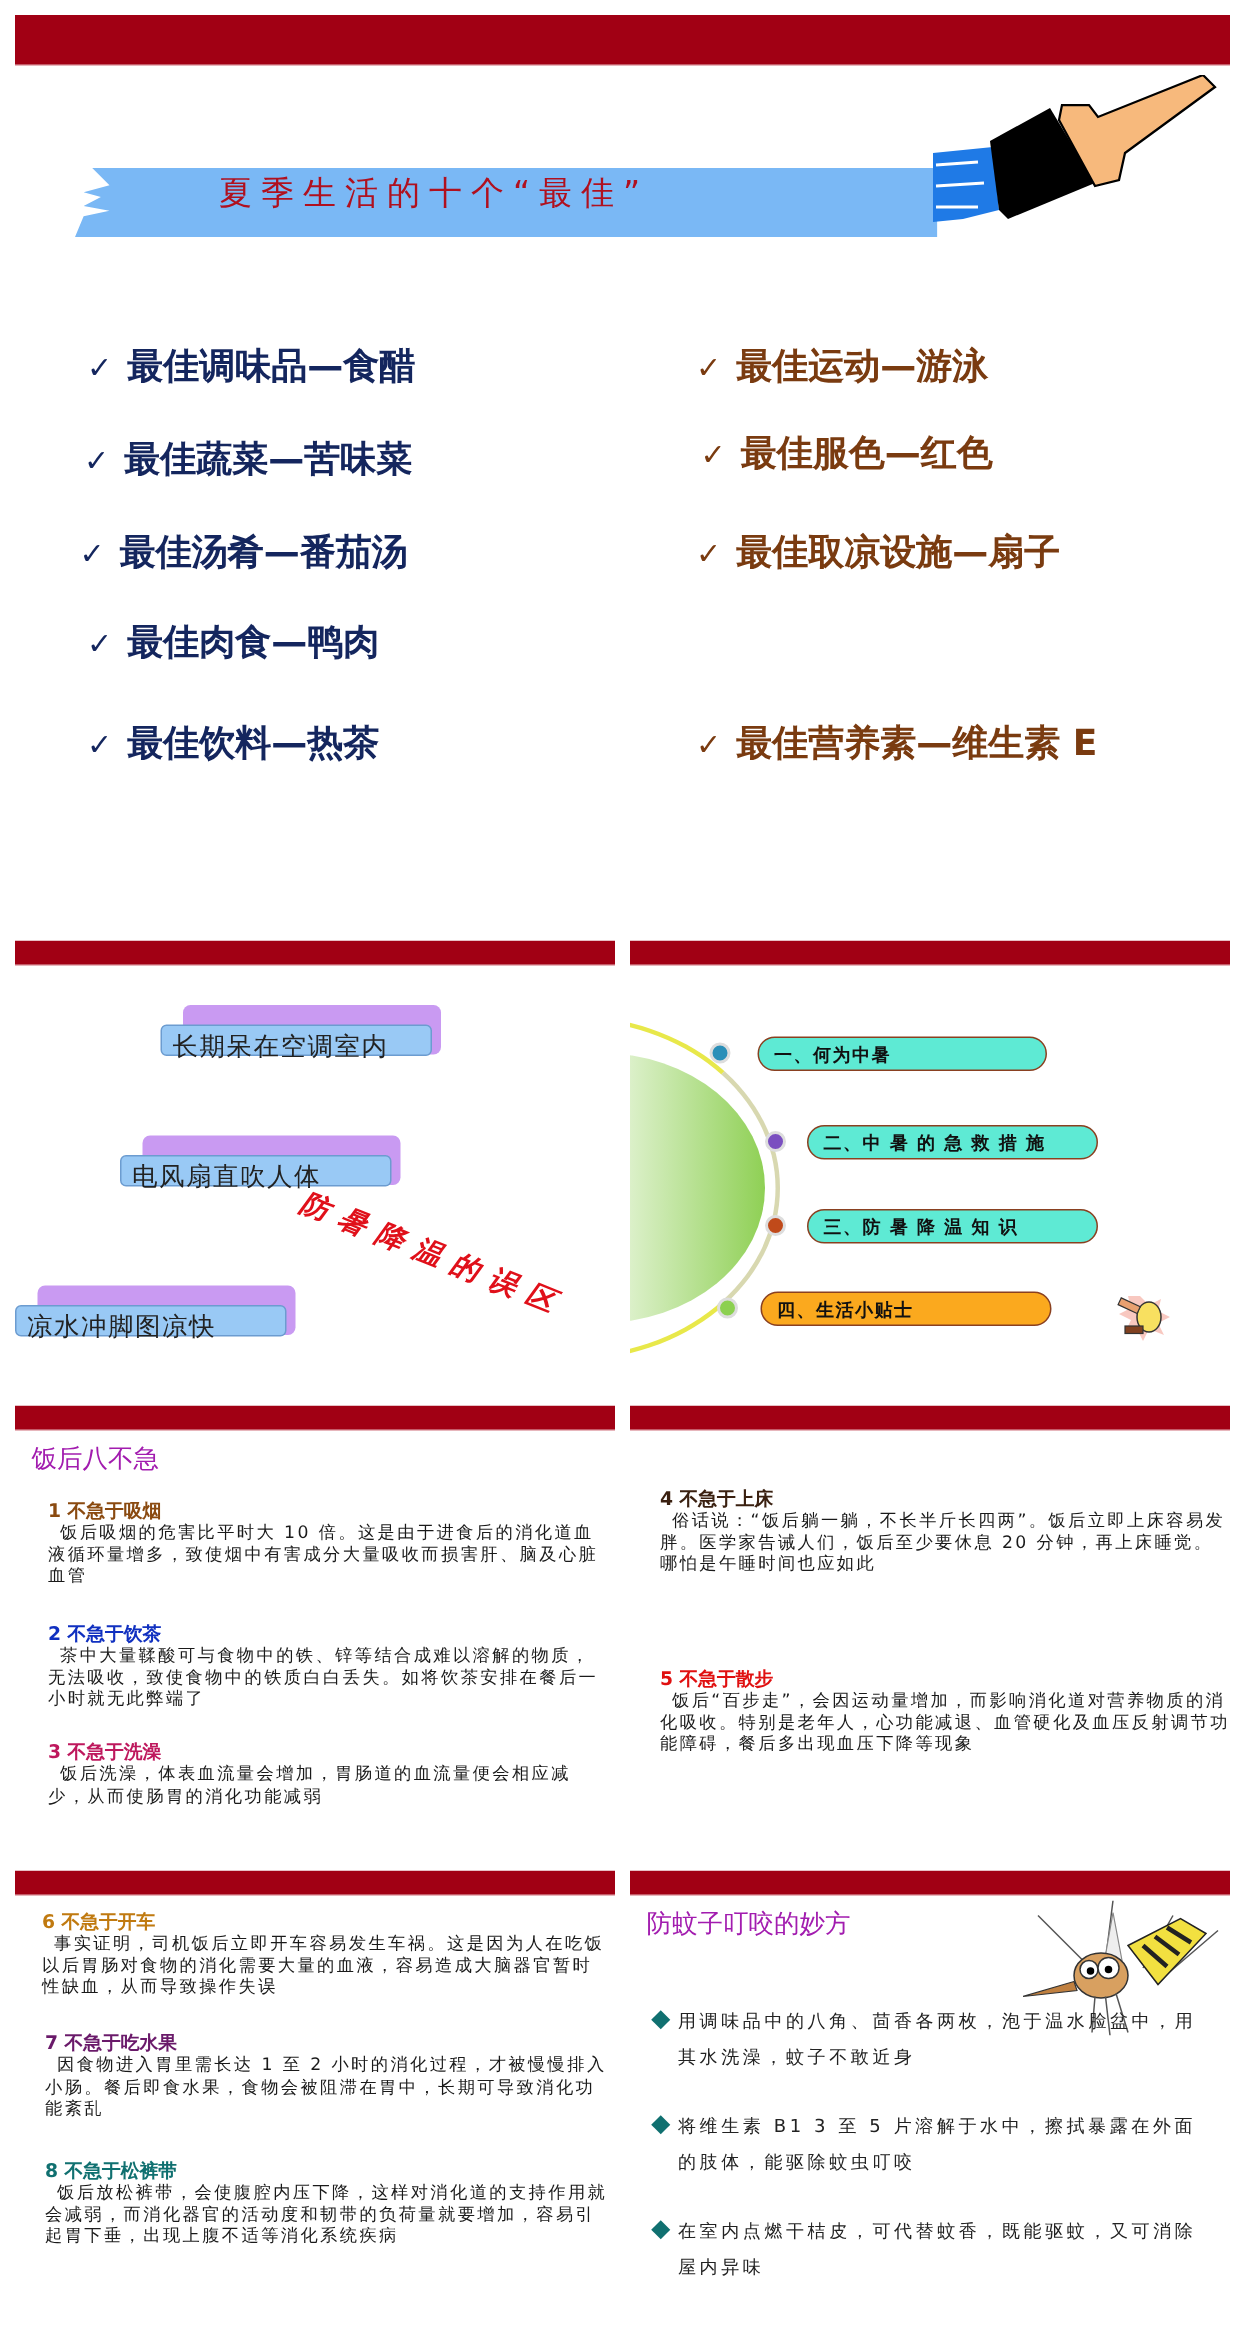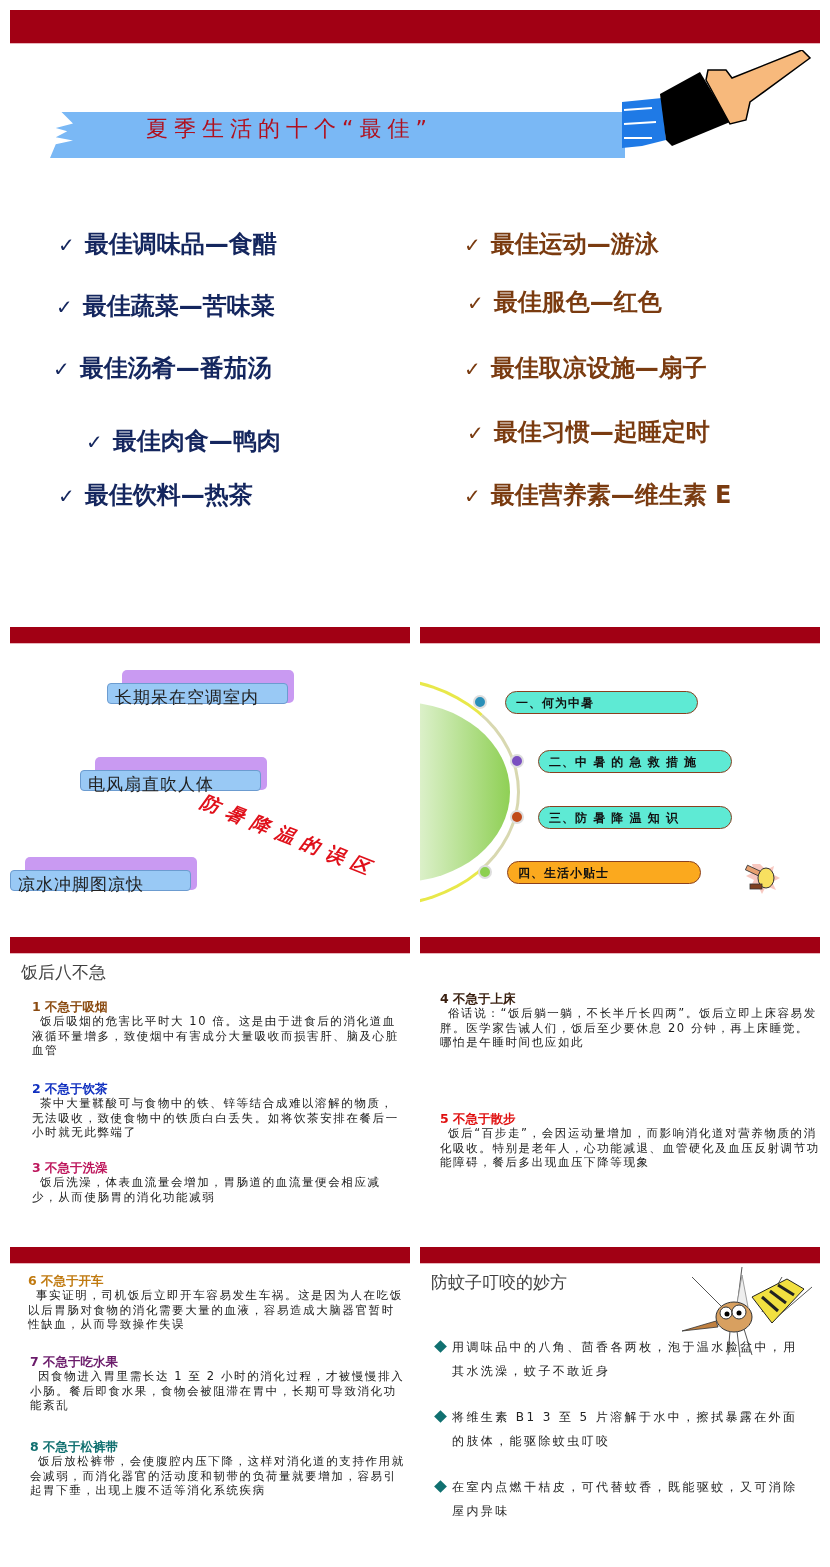--- a/index.html
+++ b/index.html
@@ -44,21 +44,21 @@
   .toc-pill.active { background: #fba91e; }
   .runner { position: absolute; left: 322px; top: 233px; width: 42px; height: 36px; }
 
   
   #s4 { left: 10px; top: 937px; width: 400px; height: 295px; }
   #s5 { left: 420px; top: 937px; width: 400px; height: 295px; }
   #s6 { left: 10px; top: 1247px; width: 400px; height: 315px; }
   #s7 { left: 420px; top: 1247px; width: 400px; height: 315px; }
   #s4 .bar, #s5 .bar, #s6 .bar, #s7 .bar { height: 17px; }
 
-  .slide-heading { position: absolute; font-size: 17px; color: #404040; font-family: "DejaVu Sans", sans-serif; }
+  .slide-heading { position: absolute; font-size: 17px; color: #a21caf; font-family: "DejaVu Sans", sans-serif; }
   .tip { position: absolute; width: 372px; }
   .tip-title { font-size: 12.5px; font-weight: bold; line-height: 15px; }
   .tip-body { font-size: 11.5px; line-height: 14.5px; letter-spacing: 1.6px; color: #1a1a1a; text-indent: 8px; }
 
   .mos-item { position: absolute; left: 16px; width: 375px; font-size: 12px; line-height: 24px; letter-spacing: 2.4px; color: #222; padding-left: 16px; }
   .mos-item .diamond { position: absolute; left: 0; top: 7px; width: 9px; height: 9px; background: #107070; transform: rotate(45deg); }
   .mosquito { position: absolute; left: 262px; top: 20px; width: 135px; height: 90px; }
 </style>
 </head>
 <body>
@@ -70,27 +70,26 @@
   <svg class="brush" viewBox="0 0 200 120">
     <path d="M0 52 L40 48 L44 90 L20 96 L0 98 Z" fill="#1f7ae6"></path>
     <path d="M2 60 L30 58 M2 74 L34 72 M2 88 L30 88" stroke="#ffffff" stroke-width="2" fill="none"></path>
     <path d="M38 44 L78 22 L108 72 L50 96 L44 90 Z" fill="#000"></path>
     <path d="M86 20 L104 20 L110 28 L180 0 L188 8 L128 52 L124 70 L108 74 L84 30 Z" fill="#f7b97c" stroke="#000" stroke-width="1.5"></path>
   </svg>
 
   <div class="best-item left-col" style="left:48px; top:218px;"><span class="check">✓</span><span>最佳调味品—食醋</span></div>
   <div class="best-item left-col" style="left:46px; top:280px;"><span class="check">✓</span><span>最佳蔬菜—苦味菜</span></div>
   <div class="best-item left-col" style="left:43px; top:342px;"><span class="check">✓</span><span>最佳汤肴—番茄汤</span></div>
-  <div class="best-item left-col" style="left:48px; top:415px;margin-left:28px;"><span class="check">✓</span><span>最佳肉食—鸭肉</span></div>
+  <div class="best-item left-col" style="left:48px; top:402px;"><span class="check">✓</span><span>最佳肉食—鸭肉</span></div>
   <div class="best-item left-col" style="left:48px; top:469px;"><span class="check">✓</span><span>最佳饮料—热茶</span></div>
 
   <div class="best-item right-col" style="left:457px; top:276px;"><span class="check">✓</span><span>最佳服色—红色</span></div>
   <div class="best-item right-col" style="left:454px; top:218px;"><span class="check">✓</span><span>最佳运动—游泳</span></div>
   <div class="best-item right-col" style="left:454px; top:342px;"><span class="check">✓</span><span>最佳取凉设施—扇子</span></div>
-  <div class="best-item right-col" style="left:457px; top:406px;"><span class="check">✓</span><span>最佳习惯—起睡定时</span></div>
   <div class="best-item right-col" style="left:454px; top:469px;"><span class="check">✓</span><span>最佳营养素—维生素 E</span></div>
 </div>
 
 <div class="slide" id="s2">
   <div class="bar"></div>
   <div class="myth" style="left:97px; top:43px;">
     <div class="shadow" style="left:15px; top:0; width:172px; height:33px;"></div>
     <div class="box" style="left:0; top:13px; width:181px; height:21px;">长期呆在空调室内</div>
   </div>
   <div class="myth" style="left:70px; top:130px;">

